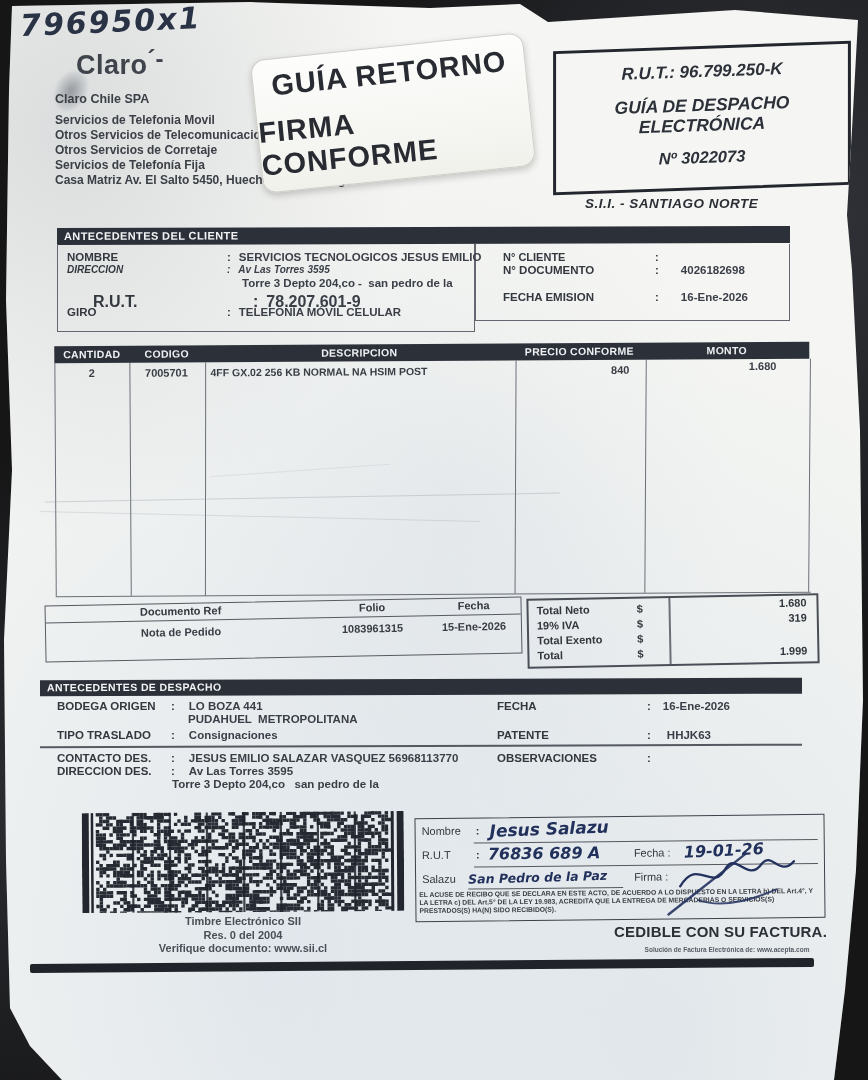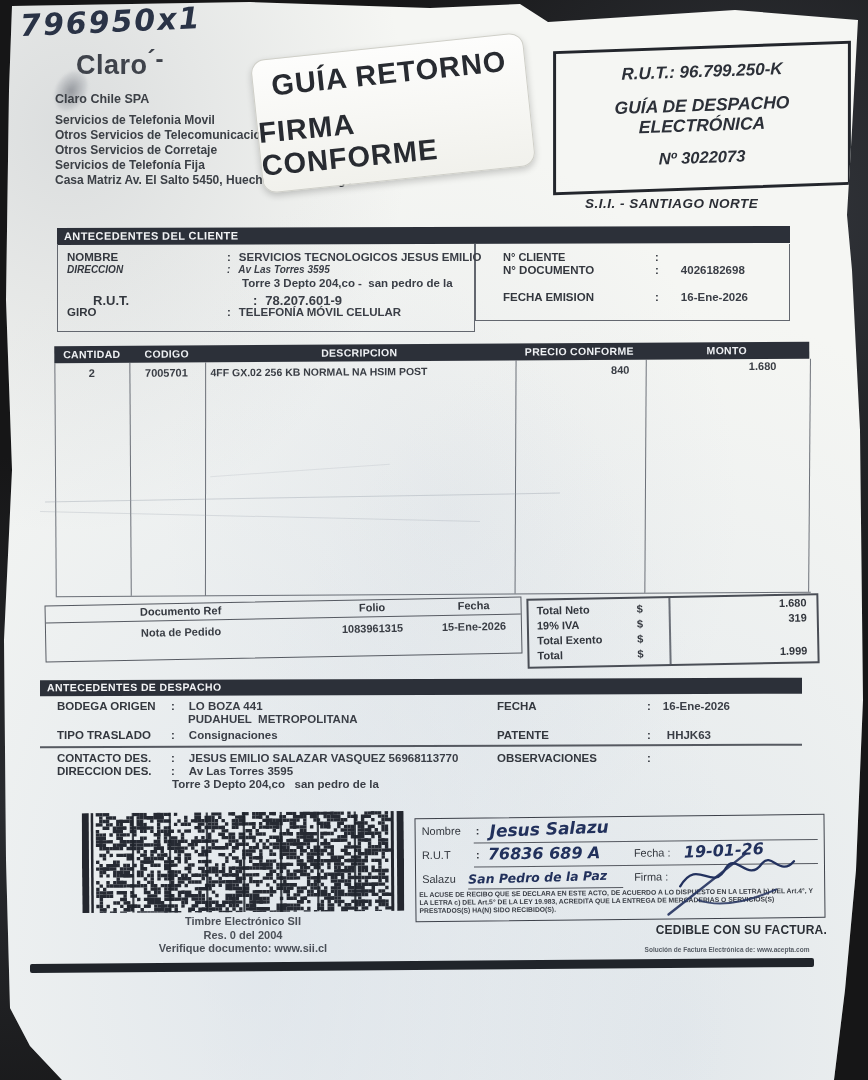--- a/index.html
+++ b/index.html
@@ -87,21 +87,21 @@
       <span class="val" style="margin-left:8px;">SERVICIOS TECNOLOGICOS JESUS EMILIO</span>
     </div>
     <div class="row" style="left:67px;top:264px;font-size:10px;font-style:italic;">
       <span class="lbl" style="width:160px;">DIRECCION</span>
       <span class="colon">:</span>
       <span class="val" style="margin-left:8px;">Av Las Torres 3595</span>
     </div>
     <div class="row" style="left:242px;top:277px;font-size:11.5px;">
       <span class="val">Torre 3 Depto 204,co -  san pedro de la</span>
     </div>
-    <div class="row" style="left:67px;top:293px;font-size:13px;padding-left:26px;">
+    <div class="row" style="left:67px;top:293px;font-size:16px;padding-left:26px;">
       <span class="lbl" style="width:160px;">R.U.T.</span>
       <span class="colon">:</span>
       <span class="val" style="margin-left:8px;">78.207.601-9</span>
     </div>
     <div class="row" style="left:67px;top:306px;font-size:11.5px;">
       <span class="lbl" style="width:160px;">GIRO</span>
       <span class="colon">:</span>
       <span class="val" style="margin-left:8px;">TELEFONÍA MÓVIL CELULAR</span>
     </div>
 
@@ -1609,19 +1609,19 @@
       <span style="position:absolute;left:218px;top:54px;">Firma :</span>
 
       <div style="position:absolute;left:3px;top:72px;width:398px;font-size:6.8px;line-height:8px;color:#3a3e45;font-weight:700;">EL ACUSE DE RECIBO QUE SE DECLARA EN ESTE ACTO, DE ACUERDO A LO DISPUESTO EN LA LETRA b) DEL Art.4°, Y LA LETRA c) DEL Art.5° DE LA LEY 19.983, ACREDITA QUE LA ENTREGA DE MERCADERIAS O SERVICIOS(S) PRESTADOS(S) HA(N) SIDO RECIBIDO(S).</div>
 
       <svg style="position:absolute;left:212px;top:34px;overflow:visible;" width="195" height="68" viewBox="0 0 195 68">
         <path d="M40 64 L 118 4" stroke="#22315e" stroke-width="2.4" fill="none" stroke-linecap="round" opacity=".9"></path>
         <path d="M52 36 C 70 6, 84 44, 98 18 C 108 2, 120 34, 134 14 C 144 2, 152 28, 166 12" stroke="#22315e" stroke-width="2.3" fill="none" stroke-linecap="round"></path>
         <path d="M70 50 C 92 58, 120 52, 148 40" stroke="#22315e" stroke-width="2" fill="none" stroke-linecap="round" opacity=".85"></path>
       </svg>
     </div>
-    <div class="abs" style="left:612px;top:923px;width:215px;text-align:right;font-size:12px;font-weight:700;color:#2b2f36;letter-spacing:.2px;">CEDIBLE CON SU FACTURA.</div>
+    <div class="abs" style="left:612px;top:923px;width:215px;text-align:right;font-size:15px;font-weight:700;color:#2b2f36;letter-spacing:.2px;">CEDIBLE CON SU FACTURA.</div>
 
     <div class="abs" style="left:596px;top:946px;width:262px;text-align:center;font-size:6.5px;font-weight:700;color:#565c64;">Solución de Factura Electrónica de: www.acepta.com</div>
     <div class="abs" style="left:30px;top:961px;width:784px;height:9px;background:#20242a;border-radius:2px;transform:rotate(-.45deg);"></div>
 
   </div>
 </div>
 
 </body></html>

